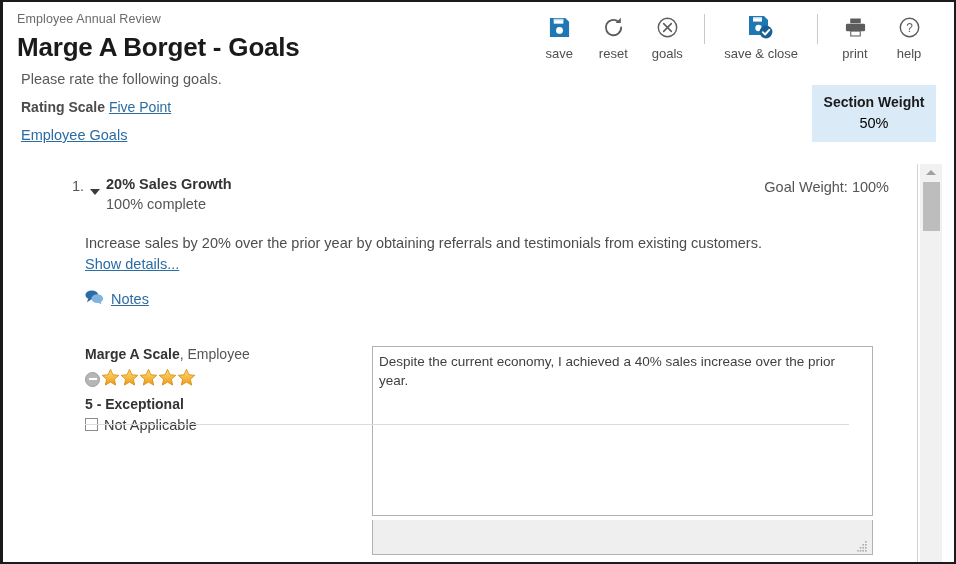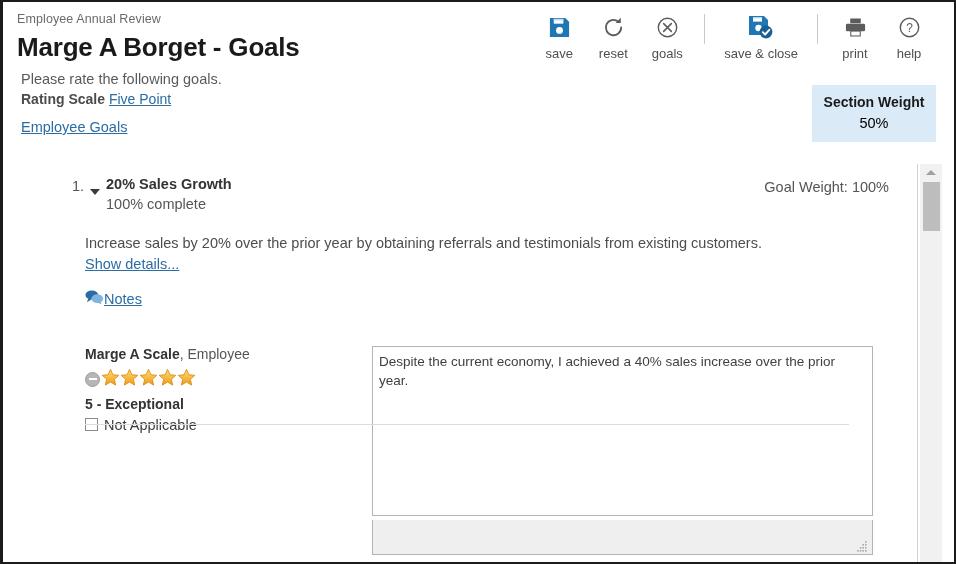--- a/index.html
+++ b/index.html
@@ -43,21 +43,21 @@
     margin-top: 6px;
     letter-spacing: -0.2px;
   }
   .instructions {
     font-size: 14.5px;
     color: #5a5a5a;
     margin-top: 8px;
     margin-left: 4px;
   }
   .rating-scale-row {
-    margin-top: 4px;
+    margin-top: 12px;
     margin-left: 4px;
     font-size: 14px;
   }
   .rating-scale-label {
     font-weight: bold;
     color: #4c4c4c;
   }
   a.link, .link {
     color: #2b6ca3;
     text-decoration: underline;
@@ -246,20 +246,21 @@
   }
   .show-details {
     font-size: 14.5px;
     margin-top: 3px;
     display: inline-block;
   }
   .notes-row {
     margin-top: 16px;
     display: flex;
     align-items: center;
+    gap: 7px;
   }
   .notes-label {
     font-size: 14.5px;
   }
 
   
   .answer-row {
     position: relative;
     margin-top: 37px;
     display: flex;

